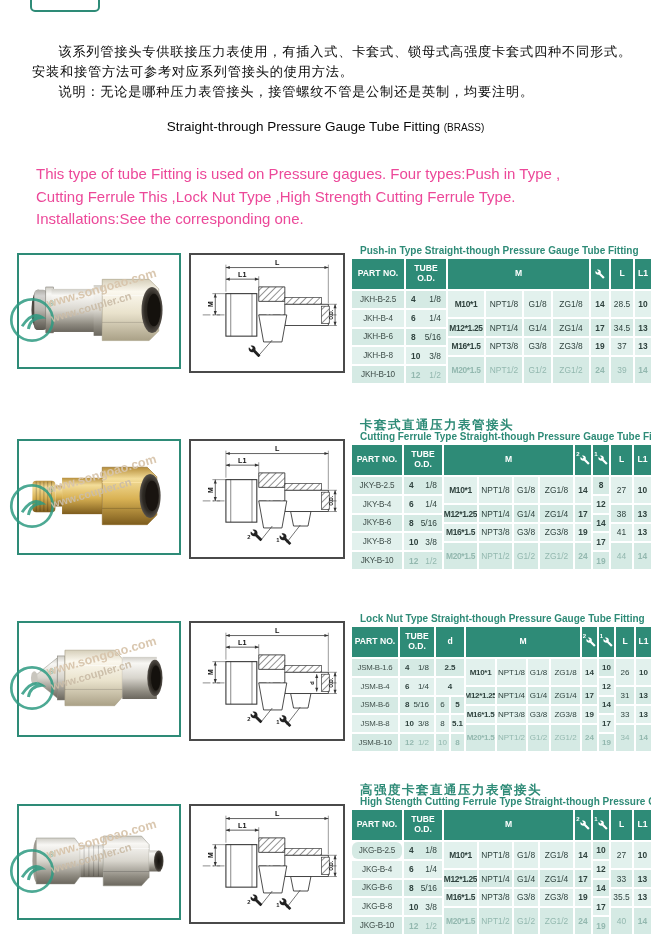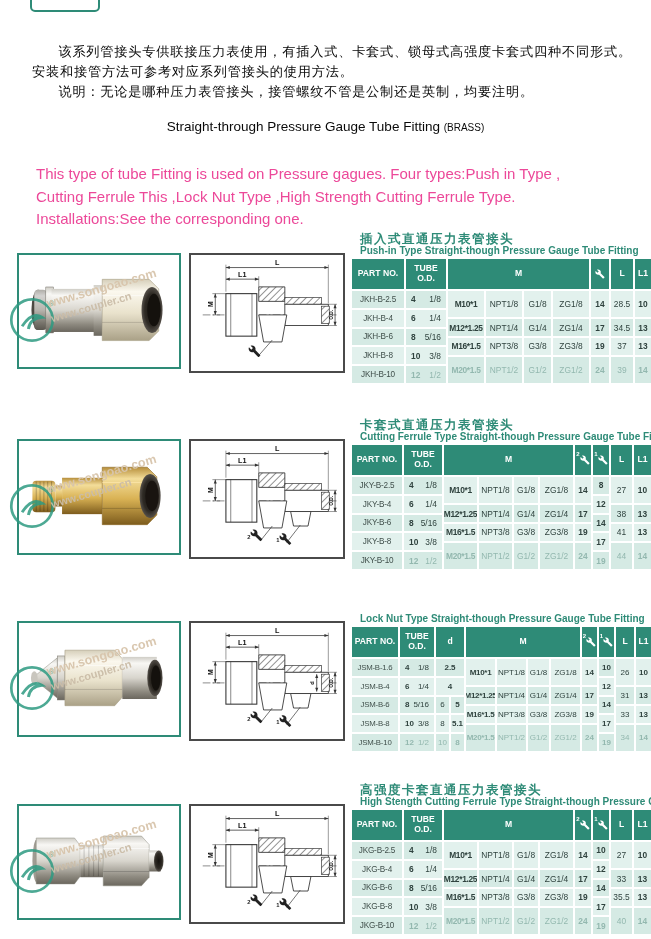--- a/index.html
+++ b/index.html
@@ -56,21 +56,20 @@
   <div class="cn-para" id="intro-cn">该系列管接头专供联接压力表使用，有插入式、卡套式、锁母式高强度卡套式四种不同形式。安装和接管方法可参考对应系列管接头的使用方法。</div>
   <div class="cn-para" id="note-cn">说明：无论是哪种压力表管接头，接管螺纹不管是公制还是英制，均要注明。</div>
   <div class="en-title"><span>Straight-through Pressure Gauge Tube Fitting</span> <span class="suffix">(BRASS)</span></div>
   <div class="en-body" id="en-body">
       <div>This type of  tube Fitting is used on Pressure gagues. Four  types:Push in Type ,</div>
       <div>Cutting Ferrule This ,Lock  Nut  Type ,High Strength Cutting Ferrule Type.</div>
       <div>Installations:See the corresponding one.</div>
     </div>
   <div id="sections">
       <div class="section" style="top: 231px;">
-        <div class="sec-title-cn">插入式直通压力表管接头</div>
         <div class="sec-title-en">Push-in Type Straight-though Pressure Gauge Tube Fitting</div>
         <div class="photo-box"><svg viewBox="0 0 163 112" width="156" height="108">
             <defs>
               <linearGradient id="sil0" x1="0" y1="0" x2="0" y2="1">
                 <stop offset="0" stop-color="#cfcdc6"></stop>
                 <stop offset="0.15" stop-color="#f8f7f4"></stop>
                 <stop offset="0.5" stop-color="#d8d5cd"></stop>
                 <stop offset="0.82" stop-color="#8e8a80"></stop>
                 <stop offset="1" stop-color="#6b675e"></stop>
               </linearGradient>
@@ -691,21 +690,21 @@
 O.D.</div>
           <div class="hd" style="grid-area: 1 / 3 / auto / span 4;">M</div>
           <div class="hd" style="grid-area: 1 / 7;"><span class="sup">2</span><svg viewBox="0 0 24 24" width="10" height="10">
               <path d="M22.7 19l-9.1-9.1c.9-2.3.4-5-1.5-6.9-2-2-5-2.4-7.4-1.3L9 6 6 9 1.6 4.7C.4 7.1.9 10.1 2.9 12.1c1.9 1.9 4.6 2.4 6.9 1.5l9.1 9.1c.4.4 1 .4 1.4 0l2.3-2.3c.5-.4.5-1.1.1-1.4z" fill="#fff"></path>
             </svg></div>
           <div class="hd" style="grid-area: 1 / 8;"><span class="sup">1</span><svg viewBox="0 0 24 24" width="10" height="10">
               <path d="M22.7 19l-9.1-9.1c.9-2.3.4-5-1.5-6.9-2-2-5-2.4-7.4-1.3L9 6 6 9 1.6 4.7C.4 7.1.9 10.1 2.9 12.1c1.9 1.9 4.6 2.4 6.9 1.5l9.1 9.1c.4.4 1 .4 1.4 0l2.3-2.3c.5-.4.5-1.1.1-1.4z" fill="#fff"></path>
             </svg></div>
           <div class="hd" style="grid-area: 1 / 9;">L</div>
           <div class="hd" style="grid-area: 1 / 10;">L1</div>
-          <div class="bd partno" style="grid-area: 2 / 1 / span 2;">JKG-B-2.5</div>
+          <div class="bd partno" style="grid-area: 2 / 1 / span 2; border-radius: 6px;">JKG-B-2.5</div>
           <div class="bd tube" style="grid-area: 2 / 2 / span 2;">
             <b>4</b>
             <span>1/8</span>
           </div>
           <div class="bd bold" style="grid-area: 2 / 8 / span 2;">10</div>
           <div class="bd partno alt" style="grid-area: 4 / 1 / span 2;">JKG-B-4</div>
           <div class="bd tube alt" style="grid-area: 4 / 2 / span 2;">
             <b>6</b>
             <span>1/4</span>
           </div>

